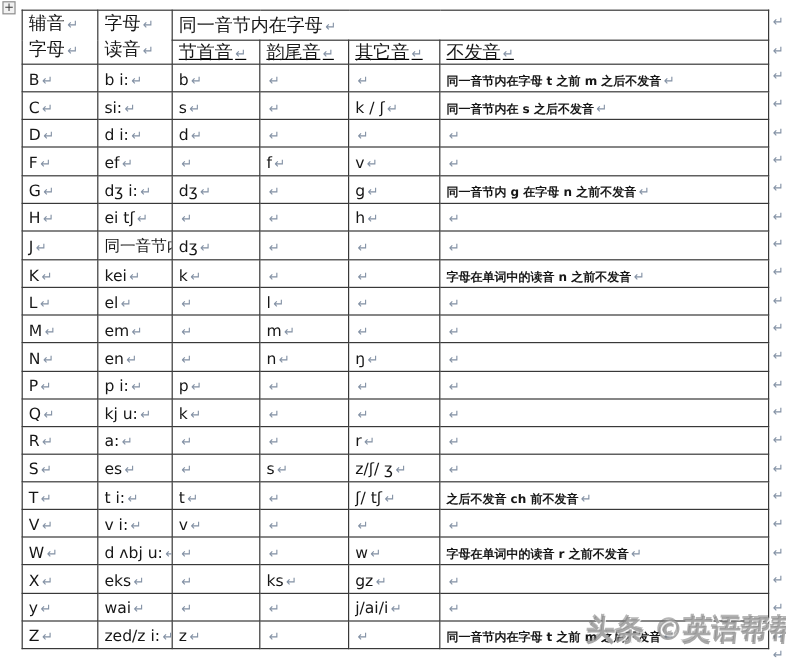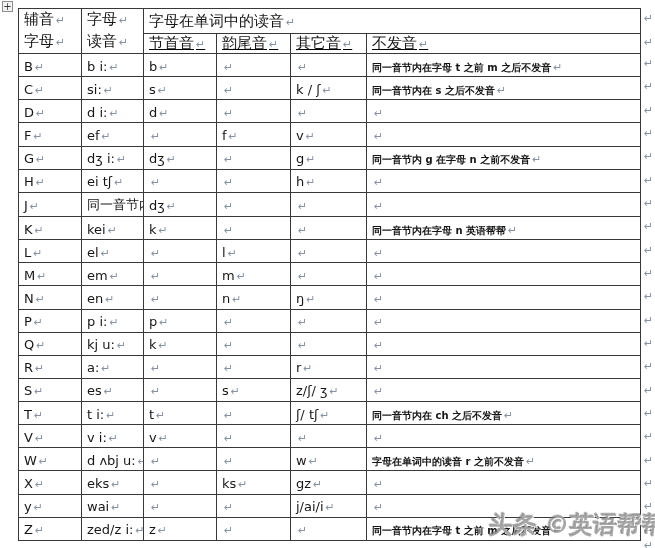--- a/index.html
+++ b/index.html
@@ -61,21 +61,21 @@
       <tr data-name="header-row-1" style="height:25px;">
         <th rowspan="2" data-name="header-consonant-letter">
           <div class="hline"><span data-name="header-text">辅音</span><span class="pmark" data-name="paragraph-mark-icon">↵</span></div>
           <div class="hline"><span data-name="header-text">字母</span><span class="pmark" data-name="paragraph-mark-icon">↵</span></div>
         </th>
         <th rowspan="2" data-name="header-letter-reading">
           <div class="hline"><span data-name="header-text">字母</span><span class="pmark" data-name="paragraph-mark-icon">↵</span></div>
           <div class="hline"><span data-name="header-text">读音</span><span class="pmark" data-name="paragraph-mark-icon">↵</span></div>
         </th>
         <th colspan="4" data-name="header-reading-in-words">
-          <span data-name="header-text">字母在单词中的读音</span><span class="pmark" data-name="paragraph-mark-icon">↵</span>
+          <span data-name="header-text">同一音节内在字母</span><span class="pmark" data-name="paragraph-mark-icon">↵</span>
         </th>
       </tr>
       <tr data-name="header-row-2" style="height:19px;text-decoration:underline;">
         <th data-name="header-syllable-initial"><span data-name="header-text">节首音</span><span class="pmark" data-name="paragraph-mark-icon">↵</span></th>
         <th data-name="header-syllable-final"><span data-name="header-text">韵尾音</span><span class="pmark" data-name="paragraph-mark-icon">↵</span></th>
         <th data-name="header-other-sound"><span data-name="header-text">其它音</span><span class="pmark" data-name="paragraph-mark-icon">↵</span></th>
         <th data-name="header-silent"><span data-name="header-text">不发音</span><span class="pmark" data-name="paragraph-mark-icon">↵</span></th>
       </tr>
     </thead>
     <tbody data-name="table-body">
@@ -134,21 +134,21 @@
           <td data-name="cell-final"><span class="pmark" data-name="paragraph-mark-icon">↵</span></td>
           <td data-name="cell-other"><span class="pmark" data-name="paragraph-mark-icon">↵</span></td>
           <td data-name="cell-silent"><span class="pmark" data-name="paragraph-mark-icon">↵</span></td>
         </tr>
         <tr data-name="table-row">
           <td data-name="cell-letter"><span class="txt" data-name="cell-text">K</span><span class="pmark" data-name="paragraph-mark-icon">↵</span></td>
           <td data-name="cell-reading"><span class="txt" data-name="cell-text">kei</span><span class="pmark" data-name="paragraph-mark-icon">↵</span></td>
           <td data-name="cell-initial"><span class="txt" data-name="cell-text">k</span><span class="pmark" data-name="paragraph-mark-icon">↵</span></td>
           <td data-name="cell-final"><span class="pmark" data-name="paragraph-mark-icon">↵</span></td>
           <td data-name="cell-other"><span class="pmark" data-name="paragraph-mark-icon">↵</span></td>
-          <td data-name="cell-silent"><span class="txt" data-name="cell-text">同一音节内在字母 n 英语帮帮</span><span class="pmark" data-name="paragraph-mark-icon">↵</span></td>
+          <td data-name="cell-silent"><span class="txt" data-name="cell-text">字母在单词中的读音 n 之前不发音</span><span class="pmark" data-name="paragraph-mark-icon">↵</span></td>
         </tr>
         <tr data-name="table-row">
           <td data-name="cell-letter"><span class="txt" data-name="cell-text">L</span><span class="pmark" data-name="paragraph-mark-icon">↵</span></td>
           <td data-name="cell-reading"><span class="txt" data-name="cell-text">el</span><span class="pmark" data-name="paragraph-mark-icon">↵</span></td>
           <td data-name="cell-initial"><span class="pmark" data-name="paragraph-mark-icon">↵</span></td>
           <td data-name="cell-final"><span class="txt" data-name="cell-text">l</span><span class="pmark" data-name="paragraph-mark-icon">↵</span></td>
           <td data-name="cell-other"><span class="pmark" data-name="paragraph-mark-icon">↵</span></td>
           <td data-name="cell-silent"><span class="pmark" data-name="paragraph-mark-icon">↵</span></td>
         </tr>
         <tr data-name="table-row">
@@ -198,21 +198,21 @@
           <td data-name="cell-final"><span class="txt" data-name="cell-text">s</span><span class="pmark" data-name="paragraph-mark-icon">↵</span></td>
           <td data-name="cell-other"><span class="txt" data-name="cell-text">z/ʃ/ ʒ</span><span class="pmark" data-name="paragraph-mark-icon">↵</span></td>
           <td data-name="cell-silent"><span class="pmark" data-name="paragraph-mark-icon">↵</span></td>
         </tr>
         <tr data-name="table-row">
           <td data-name="cell-letter"><span class="txt" data-name="cell-text">T</span><span class="pmark" data-name="paragraph-mark-icon">↵</span></td>
           <td data-name="cell-reading"><span class="txt" data-name="cell-text">t i:</span><span class="pmark" data-name="paragraph-mark-icon">↵</span></td>
           <td data-name="cell-initial"><span class="txt" data-name="cell-text">t</span><span class="pmark" data-name="paragraph-mark-icon">↵</span></td>
           <td data-name="cell-final"><span class="pmark" data-name="paragraph-mark-icon">↵</span></td>
           <td data-name="cell-other"><span class="txt" data-name="cell-text">ʃ/ tʃ</span><span class="pmark" data-name="paragraph-mark-icon">↵</span></td>
-          <td data-name="cell-silent"><span class="txt" data-name="cell-text">同一音节内在 ch 之后不发音</span><span class="pmark" data-name="paragraph-mark-icon">↵</span></td>
+          <td data-name="cell-silent"><span class="txt" data-name="cell-text">之后不发音 ch 前不发音</span><span class="pmark" data-name="paragraph-mark-icon">↵</span></td>
         </tr>
         <tr data-name="table-row">
           <td data-name="cell-letter"><span class="txt" data-name="cell-text">V</span><span class="pmark" data-name="paragraph-mark-icon">↵</span></td>
           <td data-name="cell-reading"><span class="txt" data-name="cell-text">v i:</span><span class="pmark" data-name="paragraph-mark-icon">↵</span></td>
           <td data-name="cell-initial"><span class="txt" data-name="cell-text">v</span><span class="pmark" data-name="paragraph-mark-icon">↵</span></td>
           <td data-name="cell-final"><span class="pmark" data-name="paragraph-mark-icon">↵</span></td>
           <td data-name="cell-other"><span class="pmark" data-name="paragraph-mark-icon">↵</span></td>
           <td data-name="cell-silent"><span class="pmark" data-name="paragraph-mark-icon">↵</span></td>
         </tr>
         <tr data-name="table-row">

